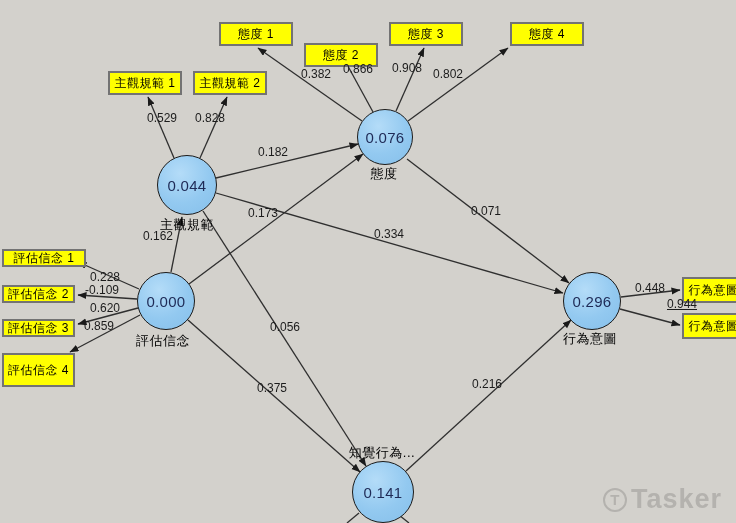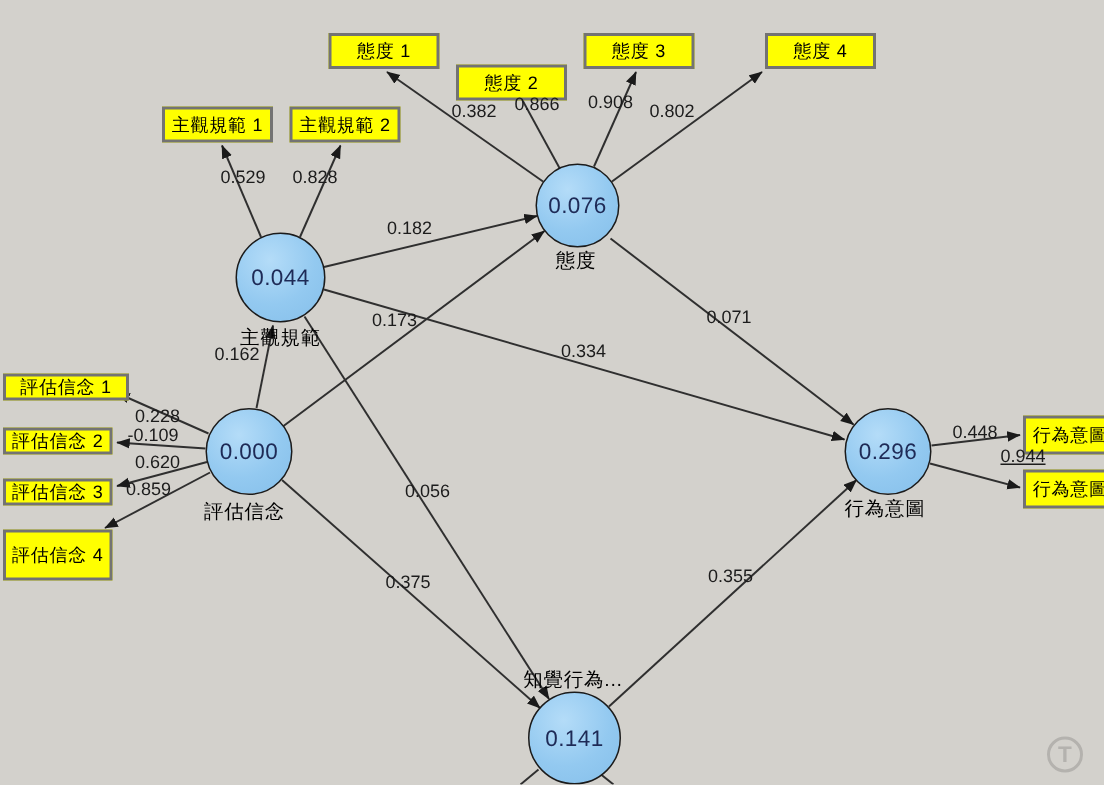--- a/index.html
+++ b/index.html
@@ -140,24 +140,25 @@
       <span class="edge-label" style="left: 99px; top: 326px;">0.859</span>
       <span class="edge-label" style="left: 650px; top: 288px;">0.448</span>
       <span class="edge-label" style="left: 682px; top: 304px; text-decoration: underline;">0.944</span>
       <span class="edge-label" style="left: 158px; top: 236px;">0.162</span>
       <span class="edge-label" style="left: 263px; top: 213px;">0.173</span>
       <span class="edge-label" style="left: 272px; top: 388px;">0.375</span>
       <span class="edge-label" style="left: 273px; top: 152px;">0.182</span>
       <span class="edge-label" style="left: 389px; top: 234px;">0.334</span>
       <span class="edge-label" style="left: 285px; top: 327px;">0.056</span>
       <span class="edge-label" style="left: 486px; top: 211px;">0.071</span>
-      <span class="edge-label" style="left: 487px; top: 384px;">0.355</span>
+      <span class="edge-label" style="left: 487px; top: 384px;">0.216</span>
       <div class="latent-label" style="left: 187px; top: 216px;">主觀規範</div>
       <div class="latent-label" style="left: 384px; top: 165px;">態度</div>
       <div class="latent-label" style="left: 163px; top: 332px;">評估信念</div>
       <div class="latent-label" style="left: 590px; top: 330px;">行為意圖</div>
       <div class="latent-label" style="left: 382px; top: 444px;">知覺行為...</div>
     </div>
 
   <div id="watermark">
     <span class="wm-badge">T</span>
+    <span class="wm-text">Tasker</span>
   </div>
 </div>
 
 </body></html>

